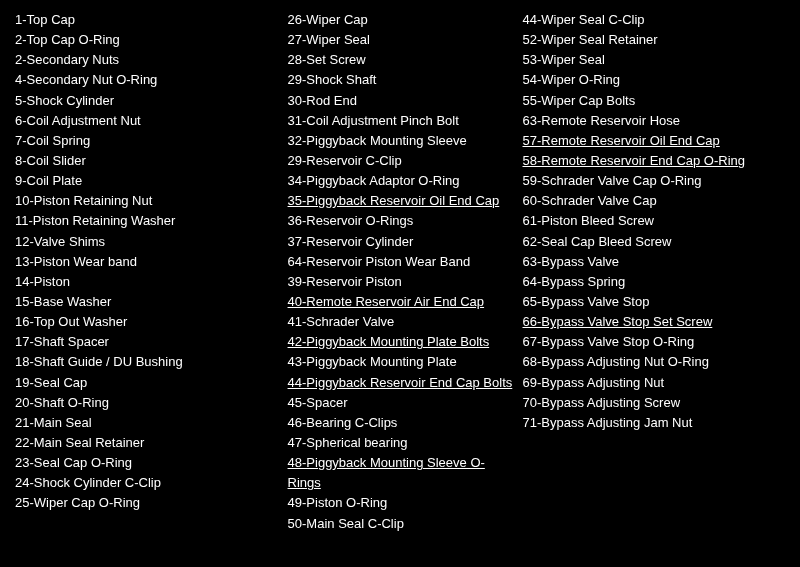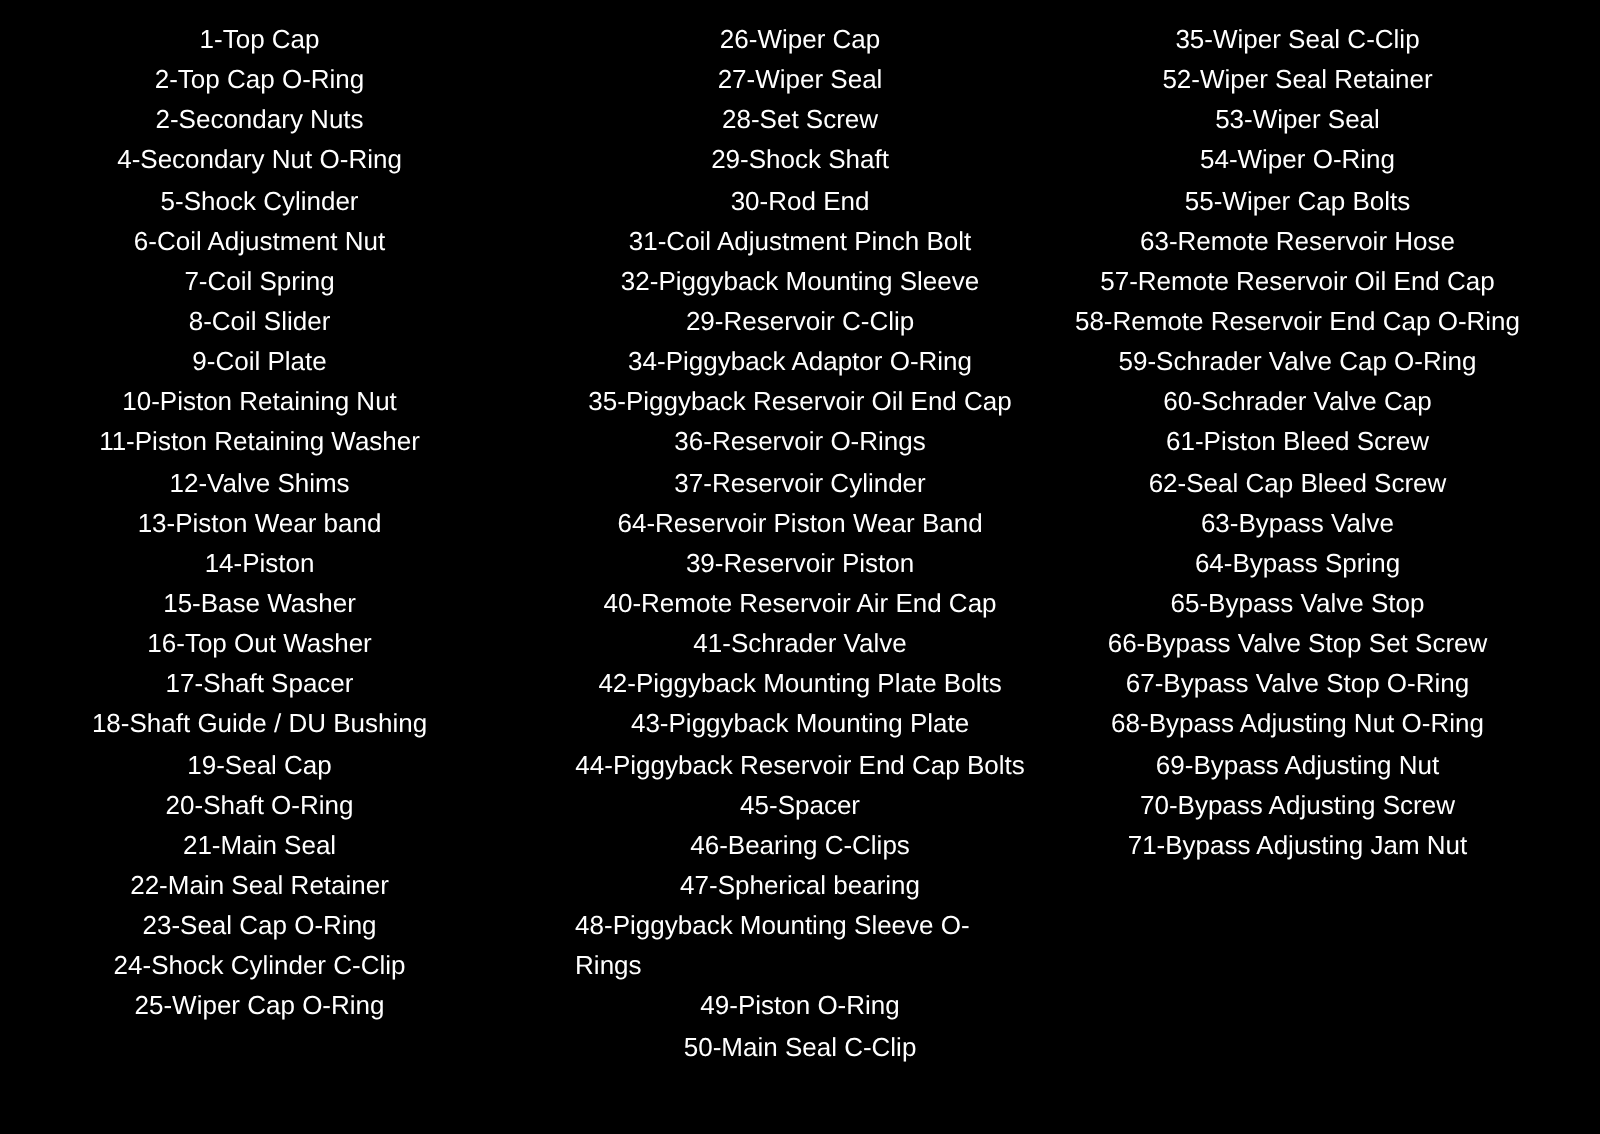--- a/index.html
+++ b/index.html
@@ -15,32 +15,32 @@
     .columns-container {
       display: flex;
       flex-direction: row;
       gap: 0;
       width: 100%;
     }
     .col {
       display: flex;
       flex-direction: column;
       padding-right: 10px;
-      align-items: center;
     }
     .col-1 { width: 260px; }
     .col-2 { width: 255px; margin-left: 33px; }
     .col-3 { width: 285px; }
     .item {
       line-height: 1.55;
       white-space: nowrap;
     }
     .item-wrap {
       line-height: 1.55;
       white-space: normal;
+      text-decoration: underline;
     }
   </style>
 </head>
 <body>
 
 <div class="columns-container">
   <div class="col col-1" id="col1-render">
       <div class="item">1-Top Cap</div>
       <div class="item">2-Top Cap O-Ring</div>
       <div class="item">2-Secondary Nuts</div>
@@ -88,21 +88,21 @@
       <div class="item">43-Piggyback Mounting Plate</div>
       <div class="item-wrap">44-Piggyback Reservoir End Cap Bolts</div>
       <div class="item">45-Spacer</div>
       <div class="item">46-Bearing C-Clips</div>
       <div class="item">47-Spherical bearing</div>
       <div class="item-wrap">48-Piggyback Mounting Sleeve O-Rings</div>
       <div class="item">49-Piston O-Ring</div>
       <div class="item">50-Main Seal C-Clip</div>
     </div>
   <div class="col col-3" id="col3-render">
-      <div class="item">35-Wiper Seal C-Clip</div>
+      <div class="item">44-Wiper Seal C-Clip</div>
       <div class="item">52-Wiper Seal Retainer</div>
       <div class="item">53-Wiper Seal</div>
       <div class="item">54-Wiper O-Ring</div>
       <div class="item">55-Wiper Cap Bolts</div>
       <div class="item">63-Remote Reservoir Hose</div>
       <div class="item-wrap">57-Remote Reservoir Oil End Cap</div>
       <div class="item-wrap">58-Remote Reservoir End Cap O-Ring</div>
       <div class="item">59-Schrader Valve Cap O-Ring</div>
       <div class="item">60-Schrader Valve Cap</div>
       <div class="item">61-Piston Bleed Screw</div>

